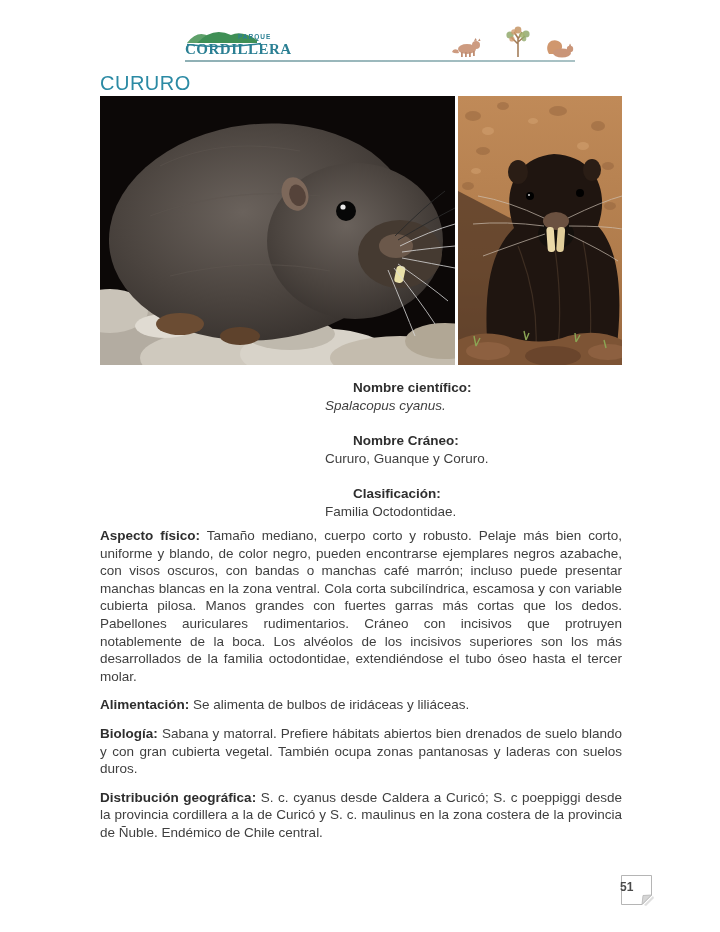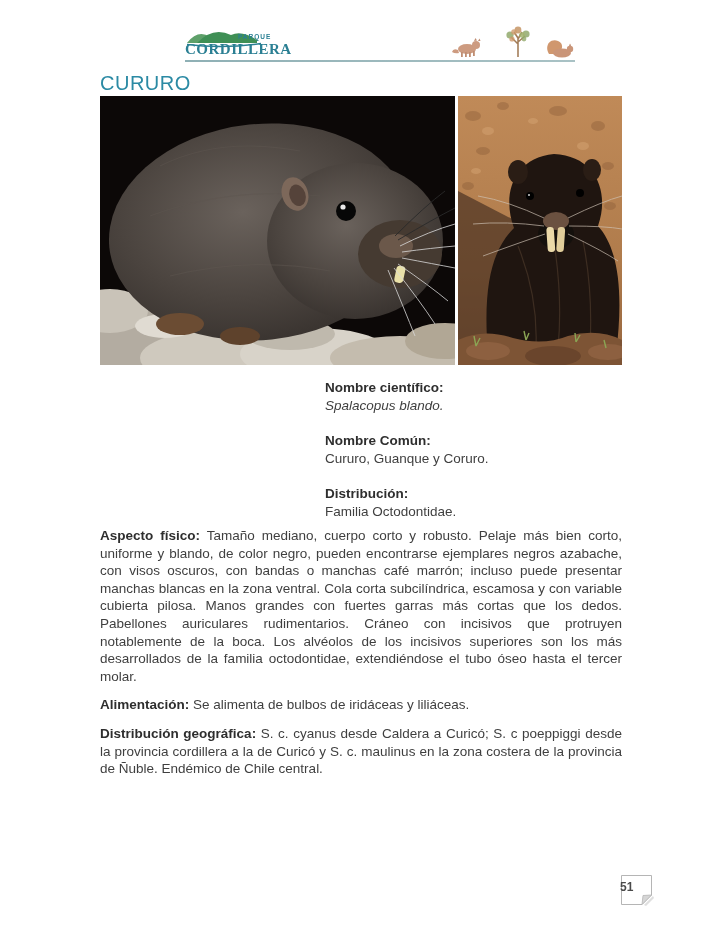--- a/index.html
+++ b/index.html
@@ -39,21 +39,21 @@
   }
   
   .photos { position:absolute; left:100px; top:96px; width:522px; height:269px; display:flex; gap:3px; }
   .photo { height:269px; overflow:hidden; }
   .photo svg { display:block; }
   .photo-left { width:355px; }
   .photo-right { width:164px; }
   
   .info { position:absolute; left:325px; top:379px; font-size:13.5px; line-height:17.5px; }
   .info .group { margin-bottom:18px; }
-  .info .label { font-weight:bold; color:#2e2e2e; }
+  .info .label { font-weight:bold; color:#2e2e2e;margin-left:28px; }
   .info .val { color:#3f3f3f; }
   .info .italic { font-style:italic; }
   
   .sections { position:absolute; left:100px; top:527px; width:522px; font-size:13.5px; line-height:17.6px; }
   .sections p { margin:0 0 11px 0; text-align:justify; }
   .sections p.single { text-align:left; }
   .sections .label { font-weight:bold; color:#2e2e2e; }
   .sections p.gap-top { margin-top:7px; }
   
   .page-badge { position:absolute; left:620px; top:874px; width:37px; height:33px; }
@@ -248,35 +248,36 @@
           <path d="M118,246 l-1,-9 M118,246 l4,-7"></path>
           <path d="M148,252 l-2,-8"></path>
         </g>
       </svg>
     </div>
   </div>
 
   <div class="info">
     <div class="group">
       <div class="label">Nombre científico:</div>
-      <div class="val italic">Spalacopus blando.</div>
+      <div class="val italic">Spalacopus cyanus.</div>
     </div>
     <div class="group">
-      <div class="label">Nombre Común:</div>
+      <div class="label">Nombre Cráneo:</div>
       <div class="val">Cururo, Guanque y Coruro.</div>
     </div>
     <div class="group">
-      <div class="label">Distribución:</div>
+      <div class="label">Clasificación:</div>
       <div class="val">Familia Octodontidae.</div>
     </div>
   </div>
 
   <div class="sections">
     <p><span class="label">Aspecto físico:</span> <span>Tamaño mediano, cuerpo corto y robusto. Pelaje más bien corto, uniforme y blando, de color negro, pueden encontrarse ejemplares negros azabache, con visos oscuros, con bandas o manchas café marrón; incluso puede presentar manchas blancas en la zona ventral. Cola corta subcilíndrica, escamosa y con variable cubierta pilosa. Manos grandes con fuertes garras más cortas que los dedos. Pabellones auriculares rudimentarios. Cráneo con incisivos que protruyen notablemente de la boca. Los alvéolos de los incisivos superiores son los más desarrollados de la familia octodontidae, extendiéndose el tubo óseo hasta el tercer molar.</span></p>
     <p class="single"><span class="label">Alimentación:</span> <span>Se alimenta de bulbos de iridáceas y liliáceas.</span></p>
+    <p><span class="label">Biología:</span> <span>Sabana y matorral. Prefiere hábitats abiertos bien drenados de suelo blando y con gran cubierta vegetal. También ocupa zonas pantanosas y laderas con suelos duros.</span></p>
     <p class="gap-top"><span class="label">Distribución geográfica:</span> <span>S. c. cyanus desde Caldera a Curicó; S. c poeppiggi desde la provincia cordillera a la de Curicó y S. c. maulinus en la zona costera de la provincia de Ñuble. Endémico de Chile central.</span></p>
   </div>
 
   <div class="page-badge">
     <svg width="37" height="33" viewBox="0 0 37 33">
       <path d="M1.5,1.5 H31.5 V21 L22,30.5 H1.5 Z" fill="#ffffff" stroke="#b5b5b5" stroke-width="1"></path>
       <path d="M31.5,21 L22,30.5 L23,21.5 Z" fill="#d6d6d6" stroke="#b5b5b5" stroke-width="0.8"></path>
       <path d="M24,31 L33,22 L34,24 L26,32 Z" fill="#c9c9c9" opacity="0.6"></path>
     </svg>
     <span class="num">51</span>

